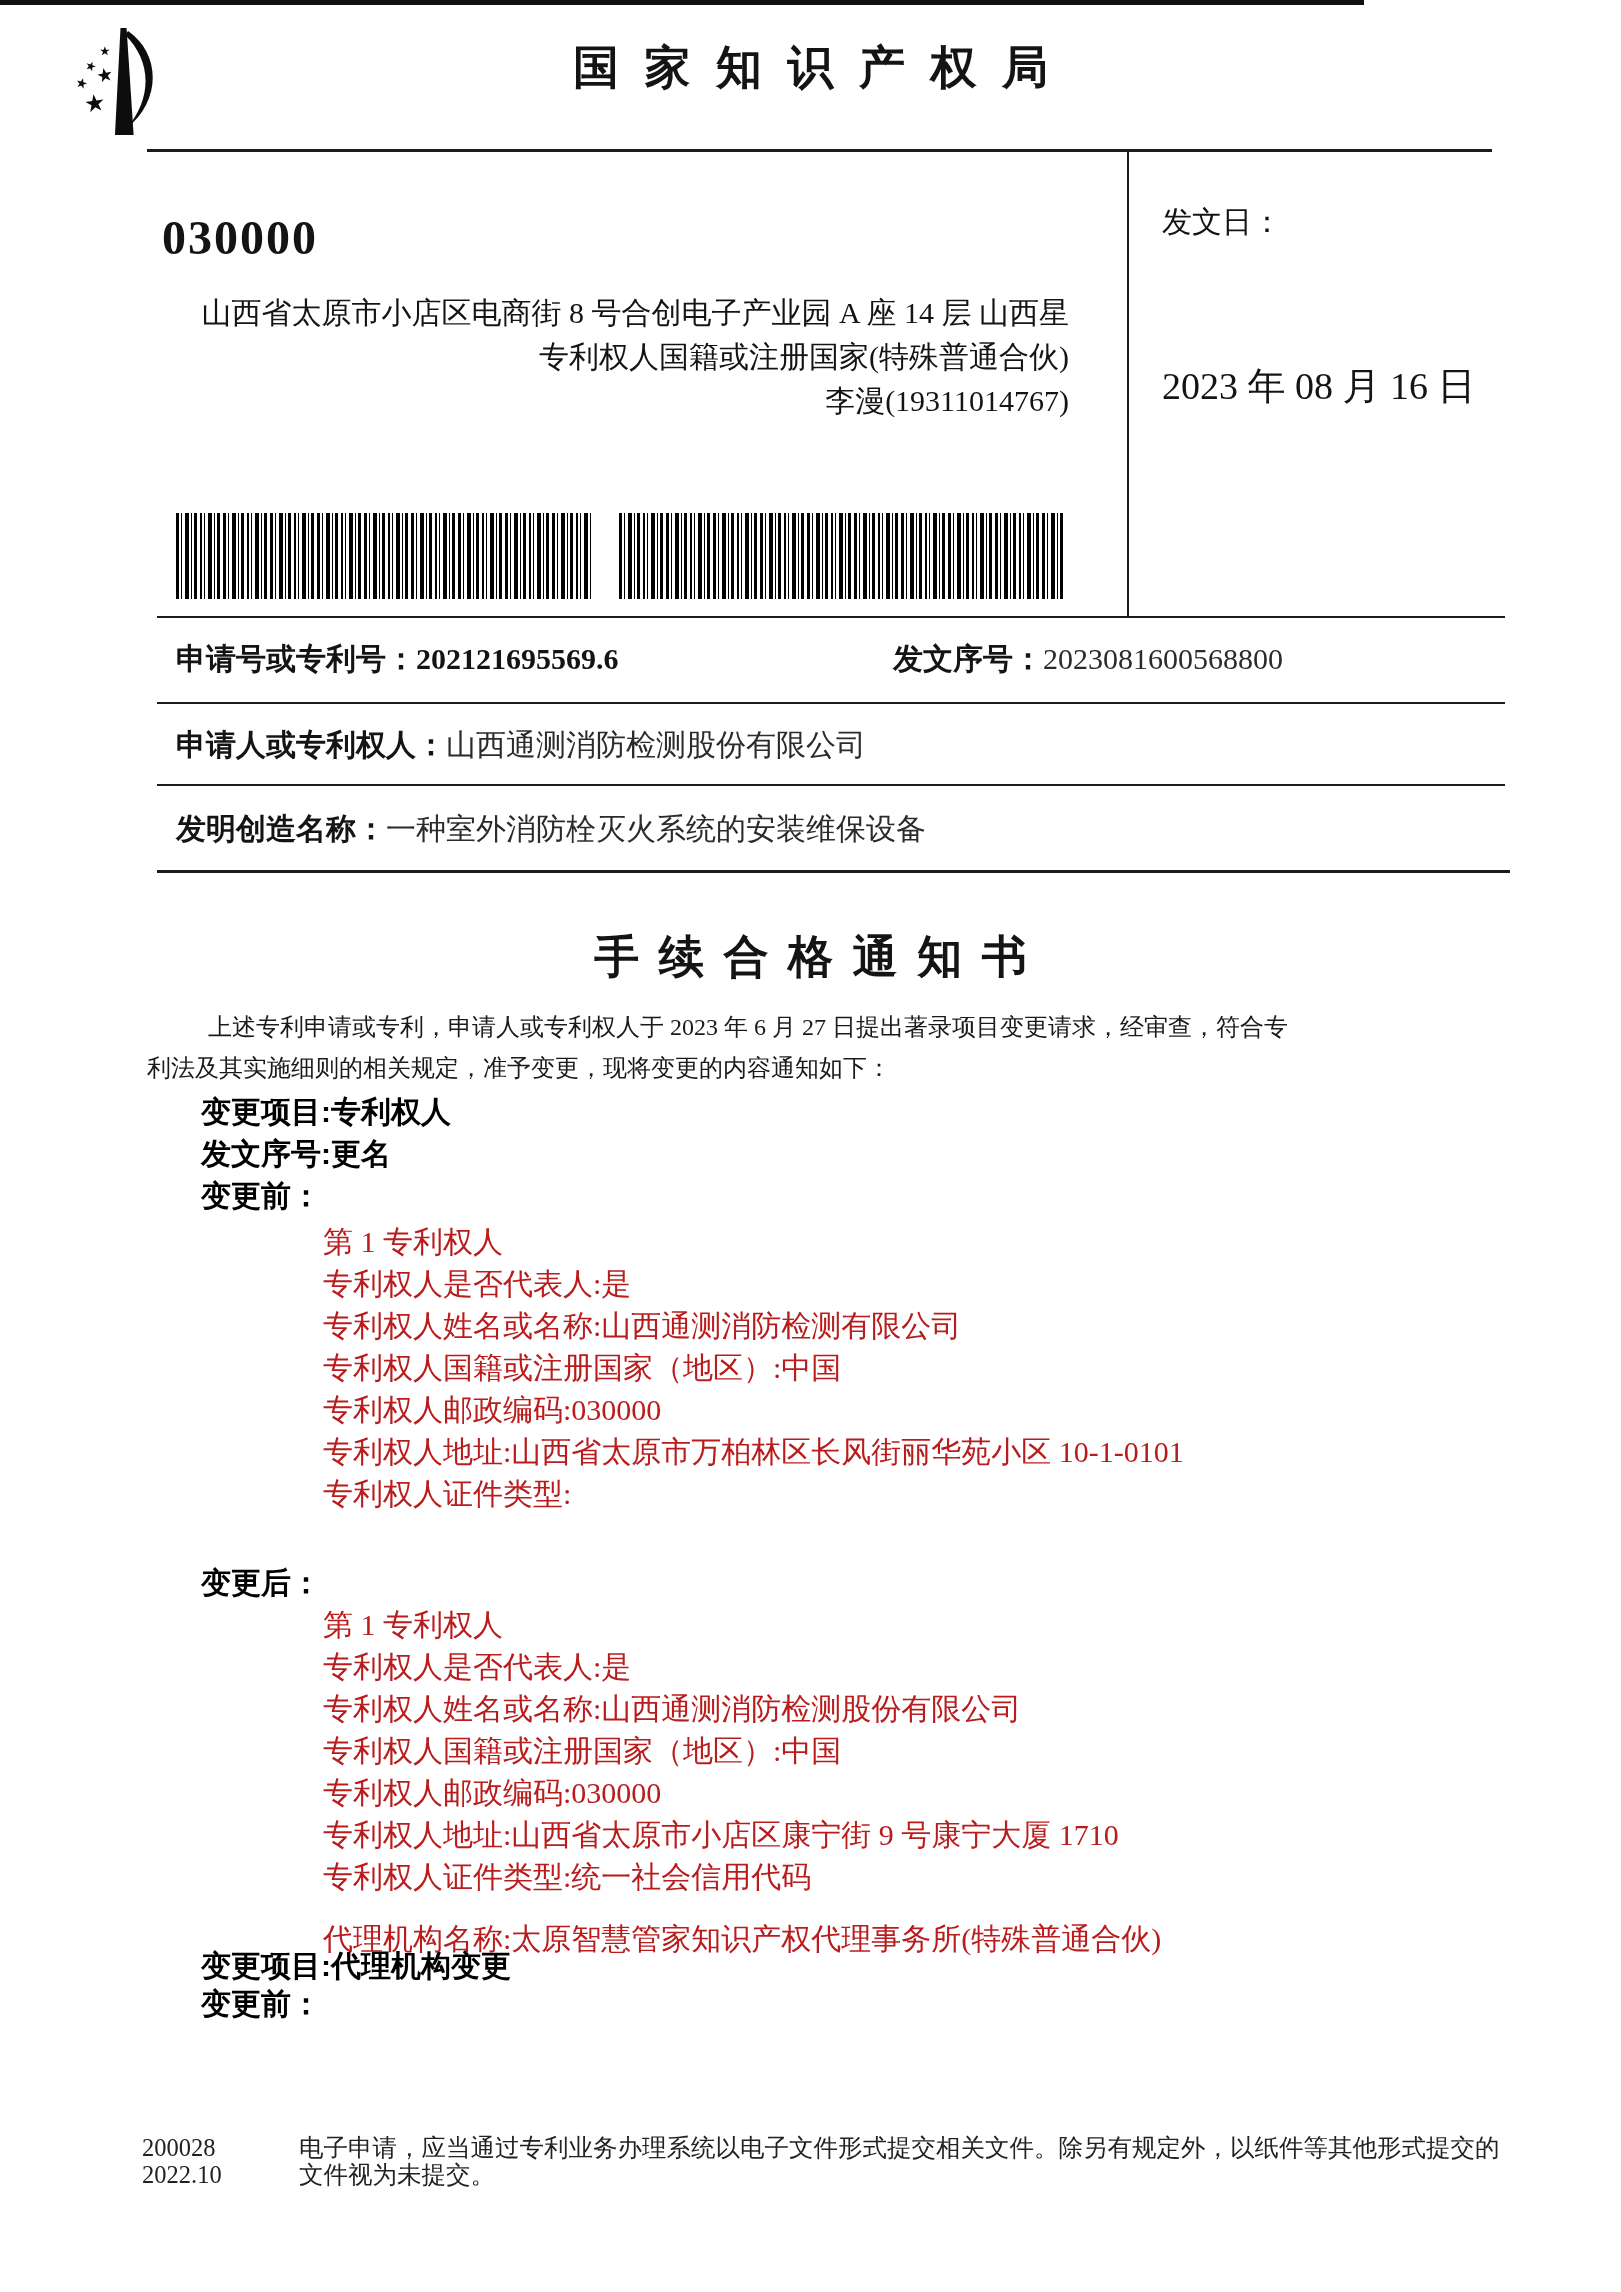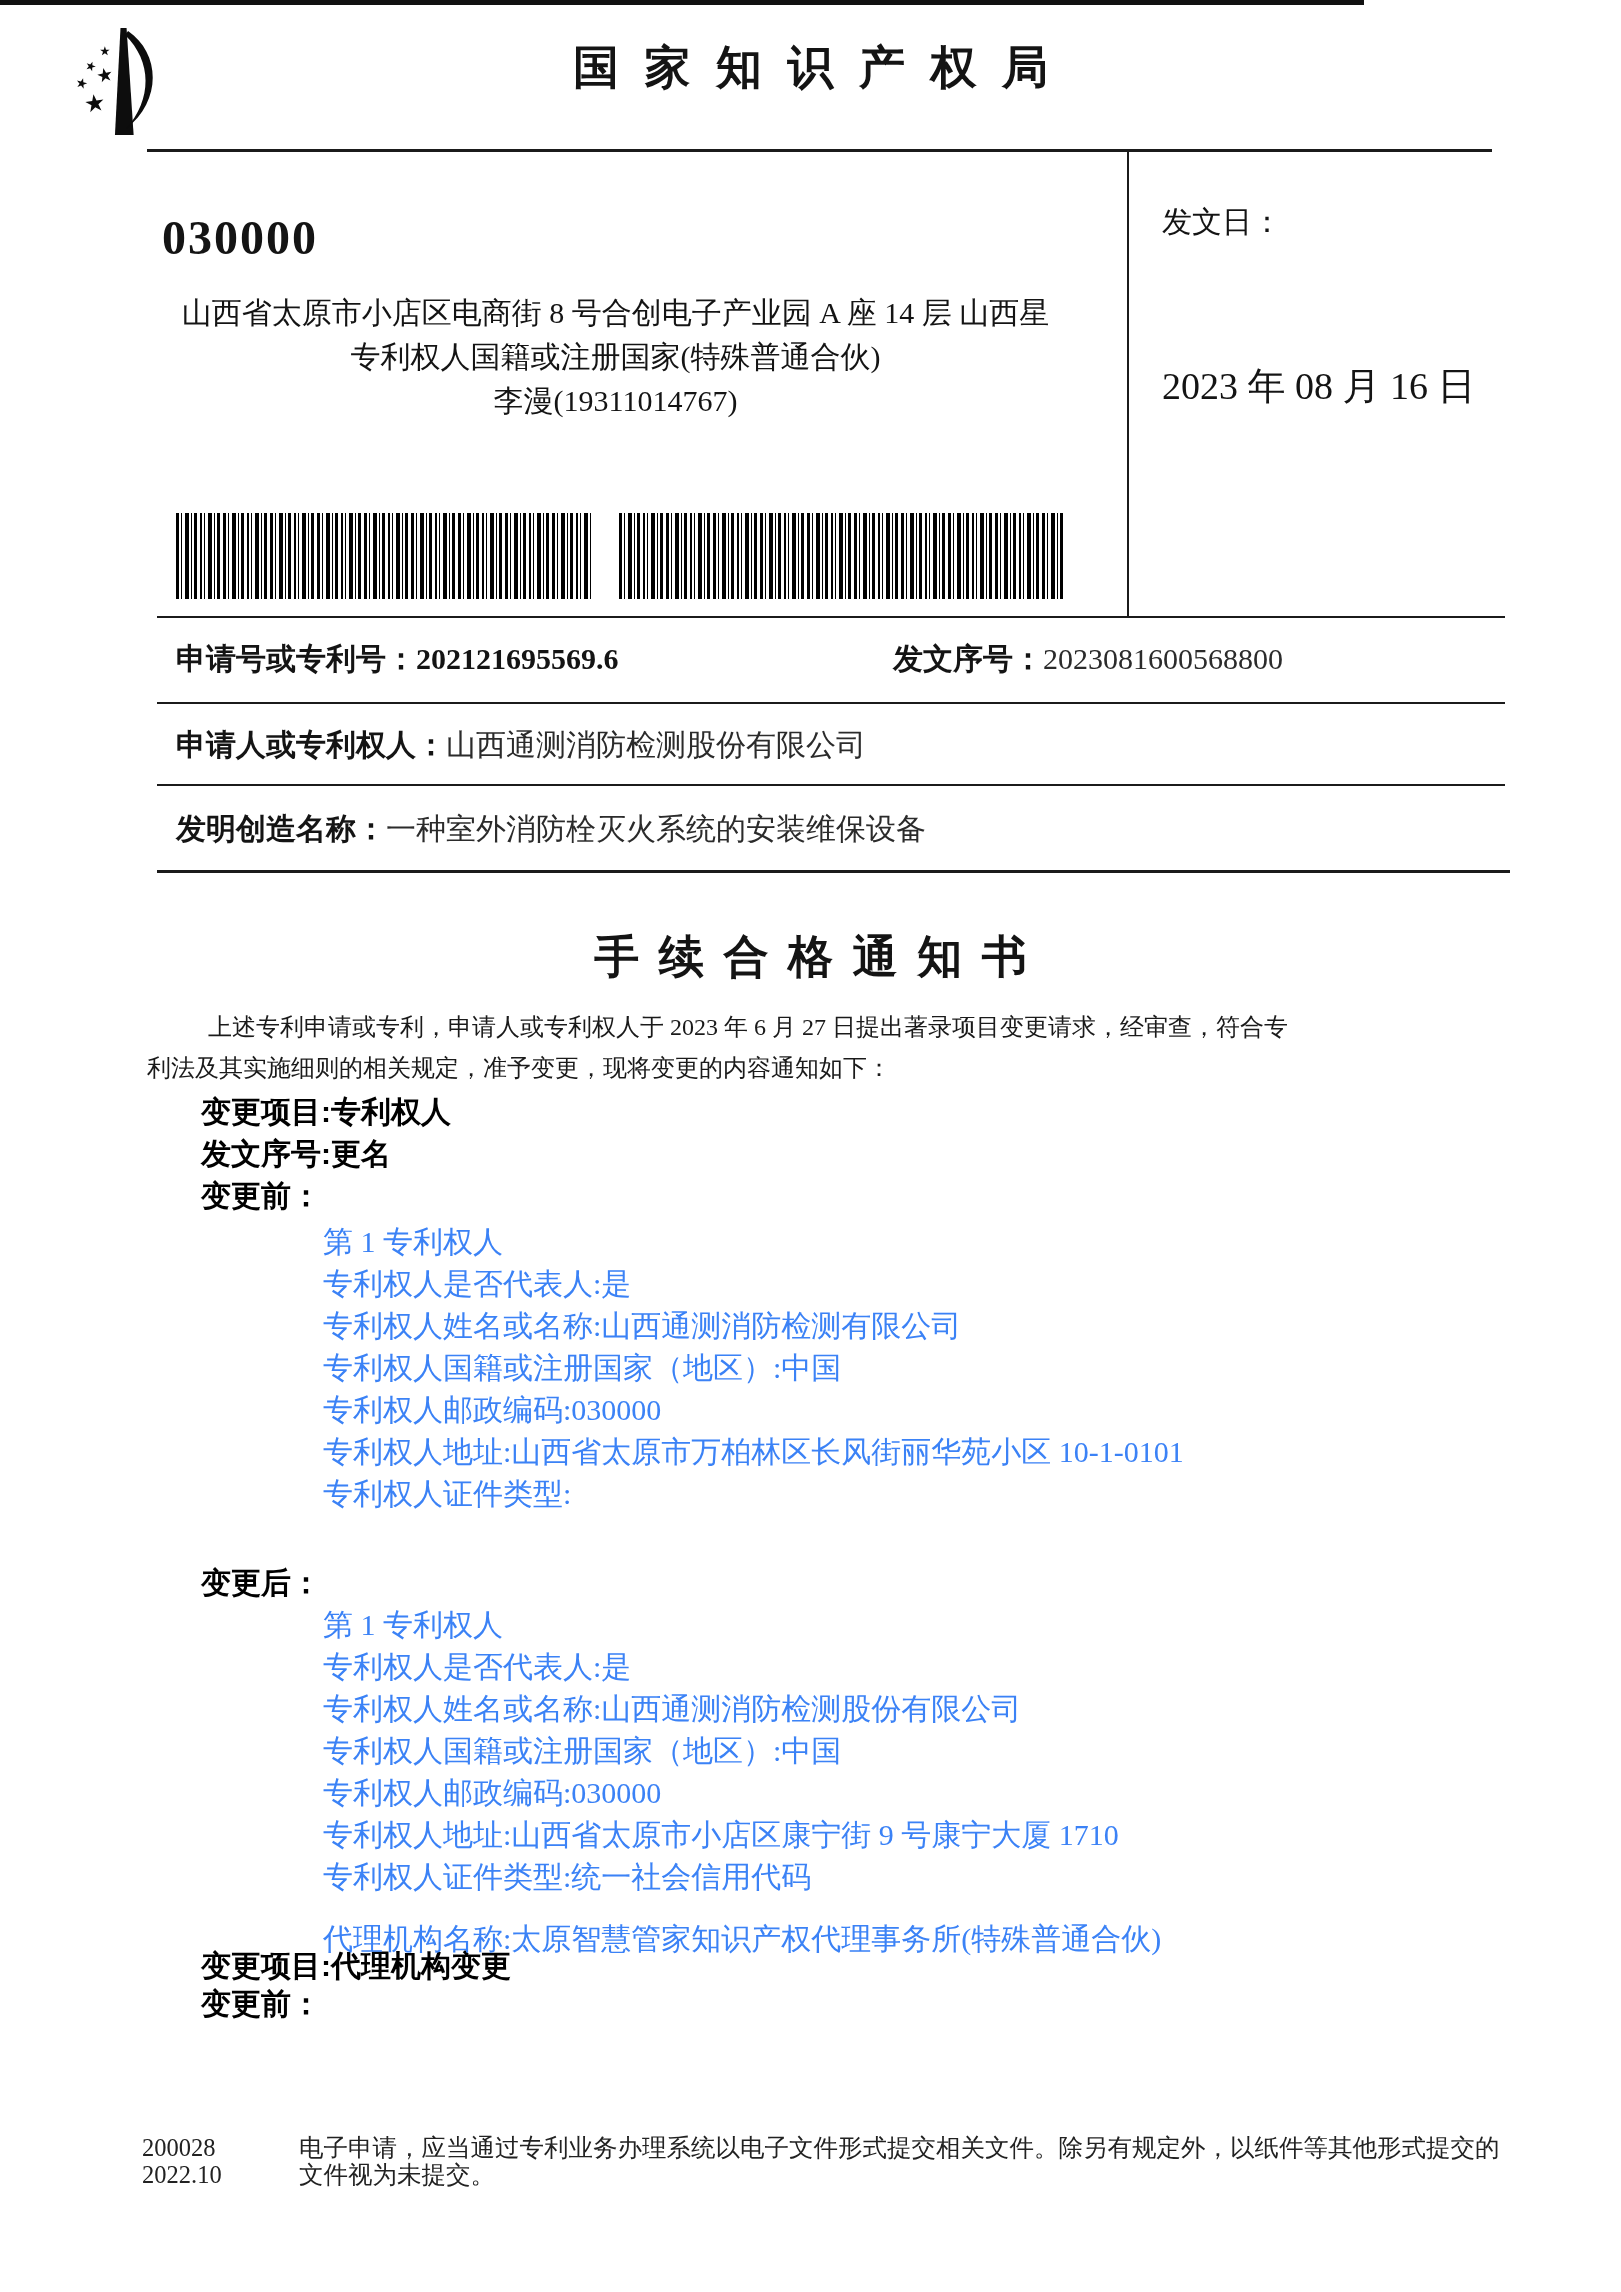--- a/index.html
+++ b/index.html
@@ -9,21 +9,21 @@
   }
   .abs{position:absolute;white-space:nowrap;}
   
   .agency-title{left:0;top:37px;width:1621px;text-align:center;font-size:46px;
     letter-spacing:25.5px;text-indent:25.5px;font-weight:600;}
   .logo{left:69px;top:21.6px;width:102px;height:116px;}
   .rule{position:absolute;background:#1b1b1b;}
   .header-rule{left:147px;top:149px;width:1345px;height:2.9px;}
   
   .postal{left:162px;top:210px;font-size:48px;font-weight:700;letter-spacing:2px;}
-  .addr{left:162px;top:291px;width:907px;text-align:center;font-size:30px;line-height:44px;white-space:nowrap;}
+  .addr{left:162px;top:291px;width:907px;text-align:right;font-size:30px;line-height:44px;white-space:nowrap;}
   .addr div{white-space:nowrap;}
   
   .date-vline{left:1127px;top:151px;width:2px;height:467px;}
   .date-label{left:1162px;top:202px;font-size:30px;}
   .date-value{left:1162px;top:361px;font-size:38px;}
   
   .barcode{position:absolute;top:513px;height:86px;
     background:repeating-linear-gradient(90deg,#000 0 2.9px,#fff 2.9px 4.9px,#000 4.9px 5.9px,#fff 5.9px 8.8px,#000 8.8px 12.7px,#fff 12.7px 14.7px,#000 14.7px 15.7px,#fff 15.7px 17.6px,#000 17.6px 20.6px,#fff 20.6px 23.5px);}
   .barcode-1{left:176px;width:417px;}
   .barcode-2{left:619px;width:447px;}
@@ -44,21 +44,21 @@
   .notice-title{left:0;top:927px;width:1621px;text-align:center;font-size:45px;
     letter-spacing:19.6px;text-indent:19.6px;font-weight:600;}
   .par-line{left:147px;font-size:24px;color:#1a1a1a;}
   .par-1{top:1011px;padding-left:61px;}
   .par-2{top:1052px;}
   .blabel{font-family:"Liberation Sans","DejaVu Sans",sans-serif;font-weight:700;
     font-size:30px;left:201px;color:#000;}
   .c1-item{top:1092px;}
   .c1-type{top:1134px;}
   .c1-before{top:1176px;}
-  .detail{position:absolute;left:323px;font-size:30px;line-height:42px;color:#3b82f6;}
+  .detail{position:absolute;left:323px;font-size:30px;line-height:42px;color:#b91c1c;}
   .detail div{white-space:nowrap;}
   .dg1{top:1221px;}
   .c1-after{top:1563px;}
   .dg2{top:1604px;}
   .c2-item{top:1946px;}
   .c2-before{top:1984px;}
   .dg3{top:1918px;}
   
   .footer-rule{left:137px;top:2113px;width:1364px;height:4.9px;background:#111;}
   .footer-code{left:142px;top:2135px;font-size:24.5px;line-height:26.5px;color:#222;}

